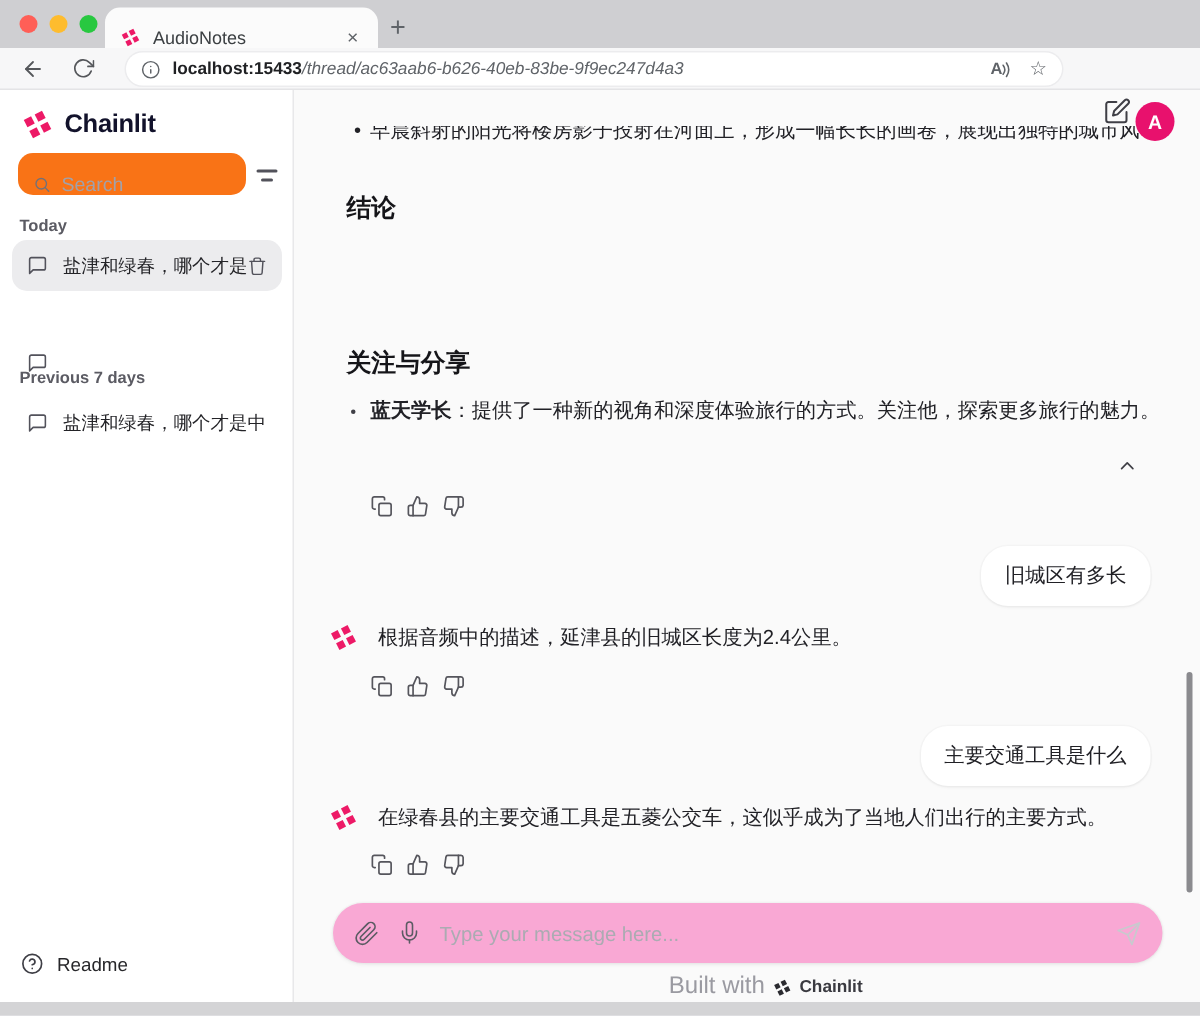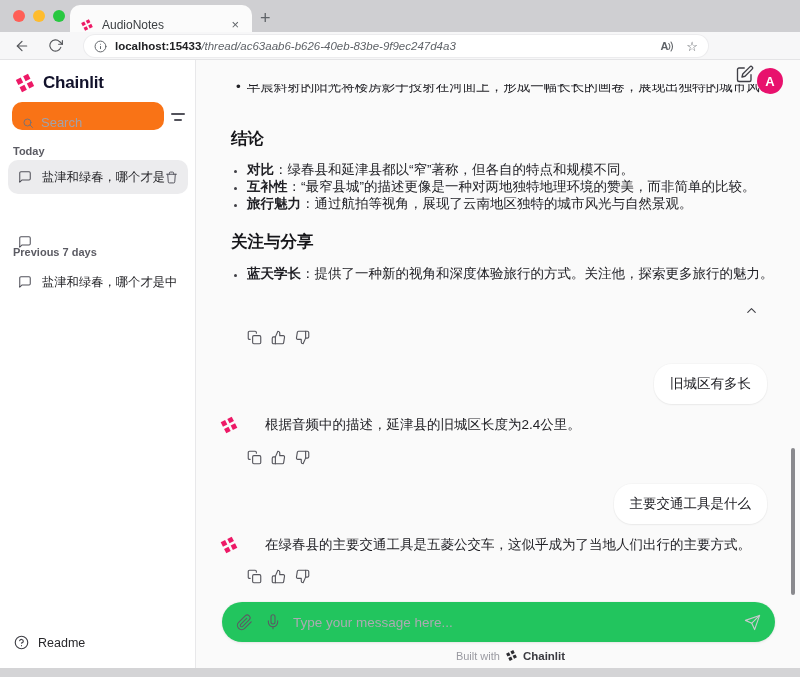--- a/index.html
+++ b/index.html
@@ -68,29 +68,29 @@
   .bullets { position:absolute; left:36px; padding-left:14px; list-style:disc; }
   .bullets li { font-size:13.5px; line-height:17.2px; color:#212126; }
   .bullets li::marker { color:#3F3F46; font-size:11px; }
   .bullets .term { font-weight:700; }
   .collapse-btn { position:absolute; left:547px; top:243px; color:#3F3F46; }
   .actions { position:absolute; display:flex; gap:9px; }
   .action-btn { color:#55555C; display:flex; }
   .user-bubble { position:absolute; right:33px; background:#FFFFFF; border-radius:18px; padding:11px 16px; font-size:13.5px; color:#212126; box-shadow:0 1px 2px rgba(0,0,0,0.05), 0 0 0 1px rgba(0,0,0,0.02); white-space:nowrap; }
   .asst-row { position:absolute; left:22px; display:flex; align-items:flex-start; }
   .asst-row .pinwheel { flex:0 0 auto; margin-top:0; }
-  .asst-row .txt { margin-left:26px; font-size:13.5px; line-height:20px; color:#212126;text-align:center; }
-
-  .composer { position:absolute; left:25px; top:542px; width:553px; height:40px; background:#22c55e; border-radius:21px; display:flex; align-items:center; padding:0 14px; box-shadow:0 1px 3px rgba(0,0,0,0.07), 0 0 0 1px rgba(0,0,0,0.02); }
+  .asst-row .txt { margin-left:13px; font-size:13.5px; line-height:20px; color:#212126;text-align:center; }
+
+  .composer { position:absolute; left:25px; top:542px; width:553px; height:40px; background:#f9a8d4; border-radius:21px; display:flex; align-items:center; padding:0 14px; box-shadow:0 1px 3px rgba(0,0,0,0.07), 0 0 0 1px rgba(0,0,0,0.02); }
   .composer .ic { color:#5B5B63; display:flex; margin-right:12px; }
   .composer input { flex:1; border:none; outline:none; font-size:13.5px; color:#3F3F46; font-family:inherit; background:transparent; }
   .composer input::placeholder { color:#ABABB2; }
   .composer .send { color:#C9C9CE; display:flex; margin-right:0; margin-left:10px; }
   .footer { position:absolute; left:0; top:589px; width:603px; display:flex; align-items:center; justify-content:center; gap:5px; }
-  .footer .pre { font-size:11px; color:#9A9AA1;margin-left:24px; }
+  .footer .pre { font-size:16px; color:#9A9AA1;margin-left:24px; }
   .footer .brand { font-size:11.5px; font-weight:700; color:#3A3A40; }
   .scroll-thumb { position:absolute; left:594px; top:388px; width:4px; height:147px; background:#8A8A8E; border-radius:2px; }
 
   .pinwheel { display:inline-block; }
   svg.icon { fill:none; stroke:currentColor; stroke-width:1.8; stroke-linecap:round; stroke-linejoin:round; }
 </style>
 </head>
 <body>
 
 <svg width="0" height="0" style="position:absolute">
@@ -233,25 +233,20 @@
             <path d="M18.5 2.5a2.12 2.12 0 0 1 3 3L12 15l-4 1 1-4 9.5-9.5z"></path>
           </svg>
       </span>
       <span class="hdr-avatar">A</span>
 
       <div class="clipped-row chat-text">
         <div class="inner"><span class="dot">•</span><span>早晨斜射的阳光将楼房影子投射在河面上，形成一幅长长的画卷，展现出独特的城市风光。</span></div>
       </div>
 
       <h2 class="msg-h2" style="top:68px;">结论</h2>
-      <ul class="bullets" style="top:101px; width:540px;">
-        <li><span class="term">对比</span><span>：绿春县和延津县都以“窄”著称，但各自的特点和规模不同。</span></li>
-        <li><span class="term">互补性</span><span>：“最窄县城”的描述更像是一种对两地独特地理环境的赞美，而非简单的比较。</span></li>
-        <li><span class="term">旅行魅力</span><span>：通过航拍等视角，展现了云南地区独特的城市风光与自然景观。</span></li>
-      </ul>
 
       <h2 class="msg-h2" style="top:171px;">关注与分享</h2>
       <ul class="bullets" style="top:205px; width:548px;">
         <li><span class="term">蓝天学长</span><span>：提供了一种新的视角和深度体验旅行的方式。关注他，探索更多旅行的魅力。</span></li>
       </ul>
 
       <span class="collapse-btn">
         <svg class="icon" width="15" height="15" viewBox="0 0 24 24">
             <polyline points="6 15 12 9 18 15"></polyline>
           </svg>

